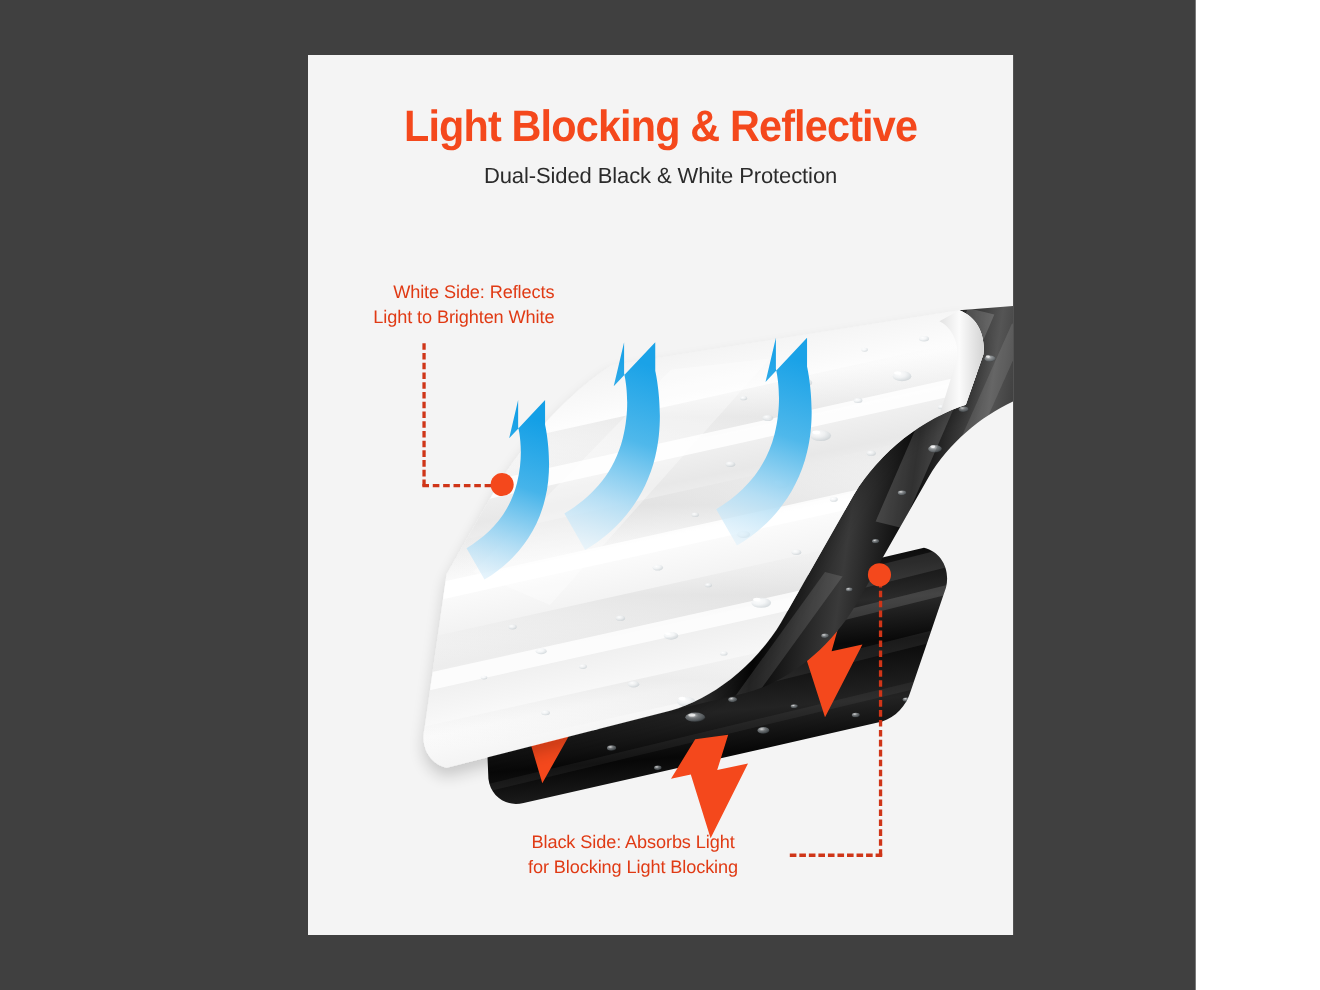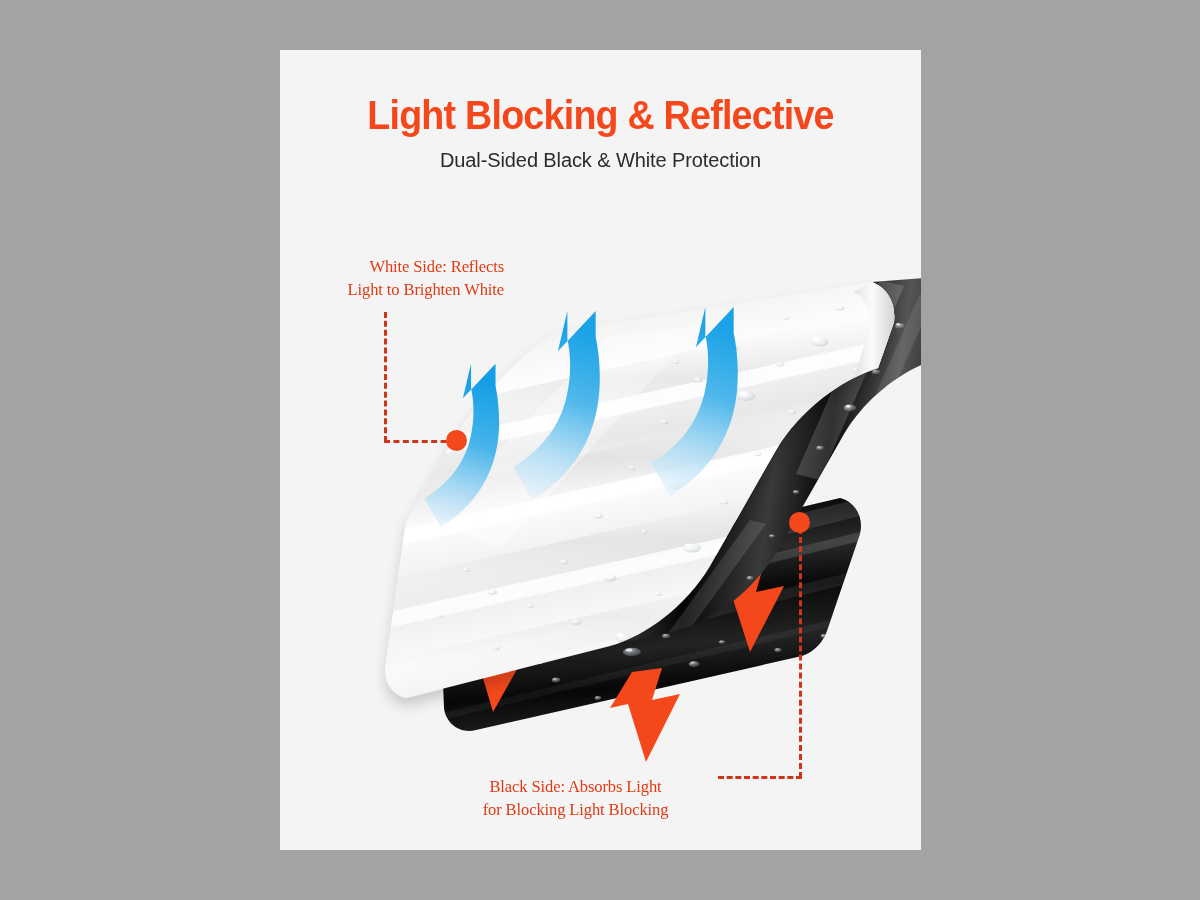--- a/index.html
+++ b/index.html
@@ -10,23 +10,23 @@
     width: 1200px;
     height: 900px;
     overflow: hidden;
   }
   body {
     font-family: "Liberation Sans", "DejaVu Sans", sans-serif;
   }
 
   #page {
     position: relative;
-    width: 1200px;
+    width: 1087px;
     height: 900px;
-    background: #a3a3a3;
+    background: #404040;
   }
 
   
   #card {
     position: absolute;
     left: 280px;
     top: 50px;
     width: 641px;
     height: 800px;
     background: #f4f4f4;
@@ -64,34 +64,32 @@
 
   
   .callout {
     position: absolute;
     color: #e03a14;
     font-size: 16.5px;
     line-height: 23px;
     font-weight: 400;
     letter-spacing: -0.1px;
     white-space: nowrap;
-    font-family: Liberation Serif, serif;
   }
   #callout-white {
     left: 0px;
     top: 205px;
     width: 224px;
     text-align: right;
   }
   #callout-black {
     left: 160px;
     top: 705px;
     width: 271px;
     text-align: center;
-    margin-top: 20px;
   }
   .callout .l2 { display: block; }
 
   
   .dash-v {
     position: absolute;
     width: 0;
     border-left: 3px dashed #cf3518;
   }
   .dash-h {

